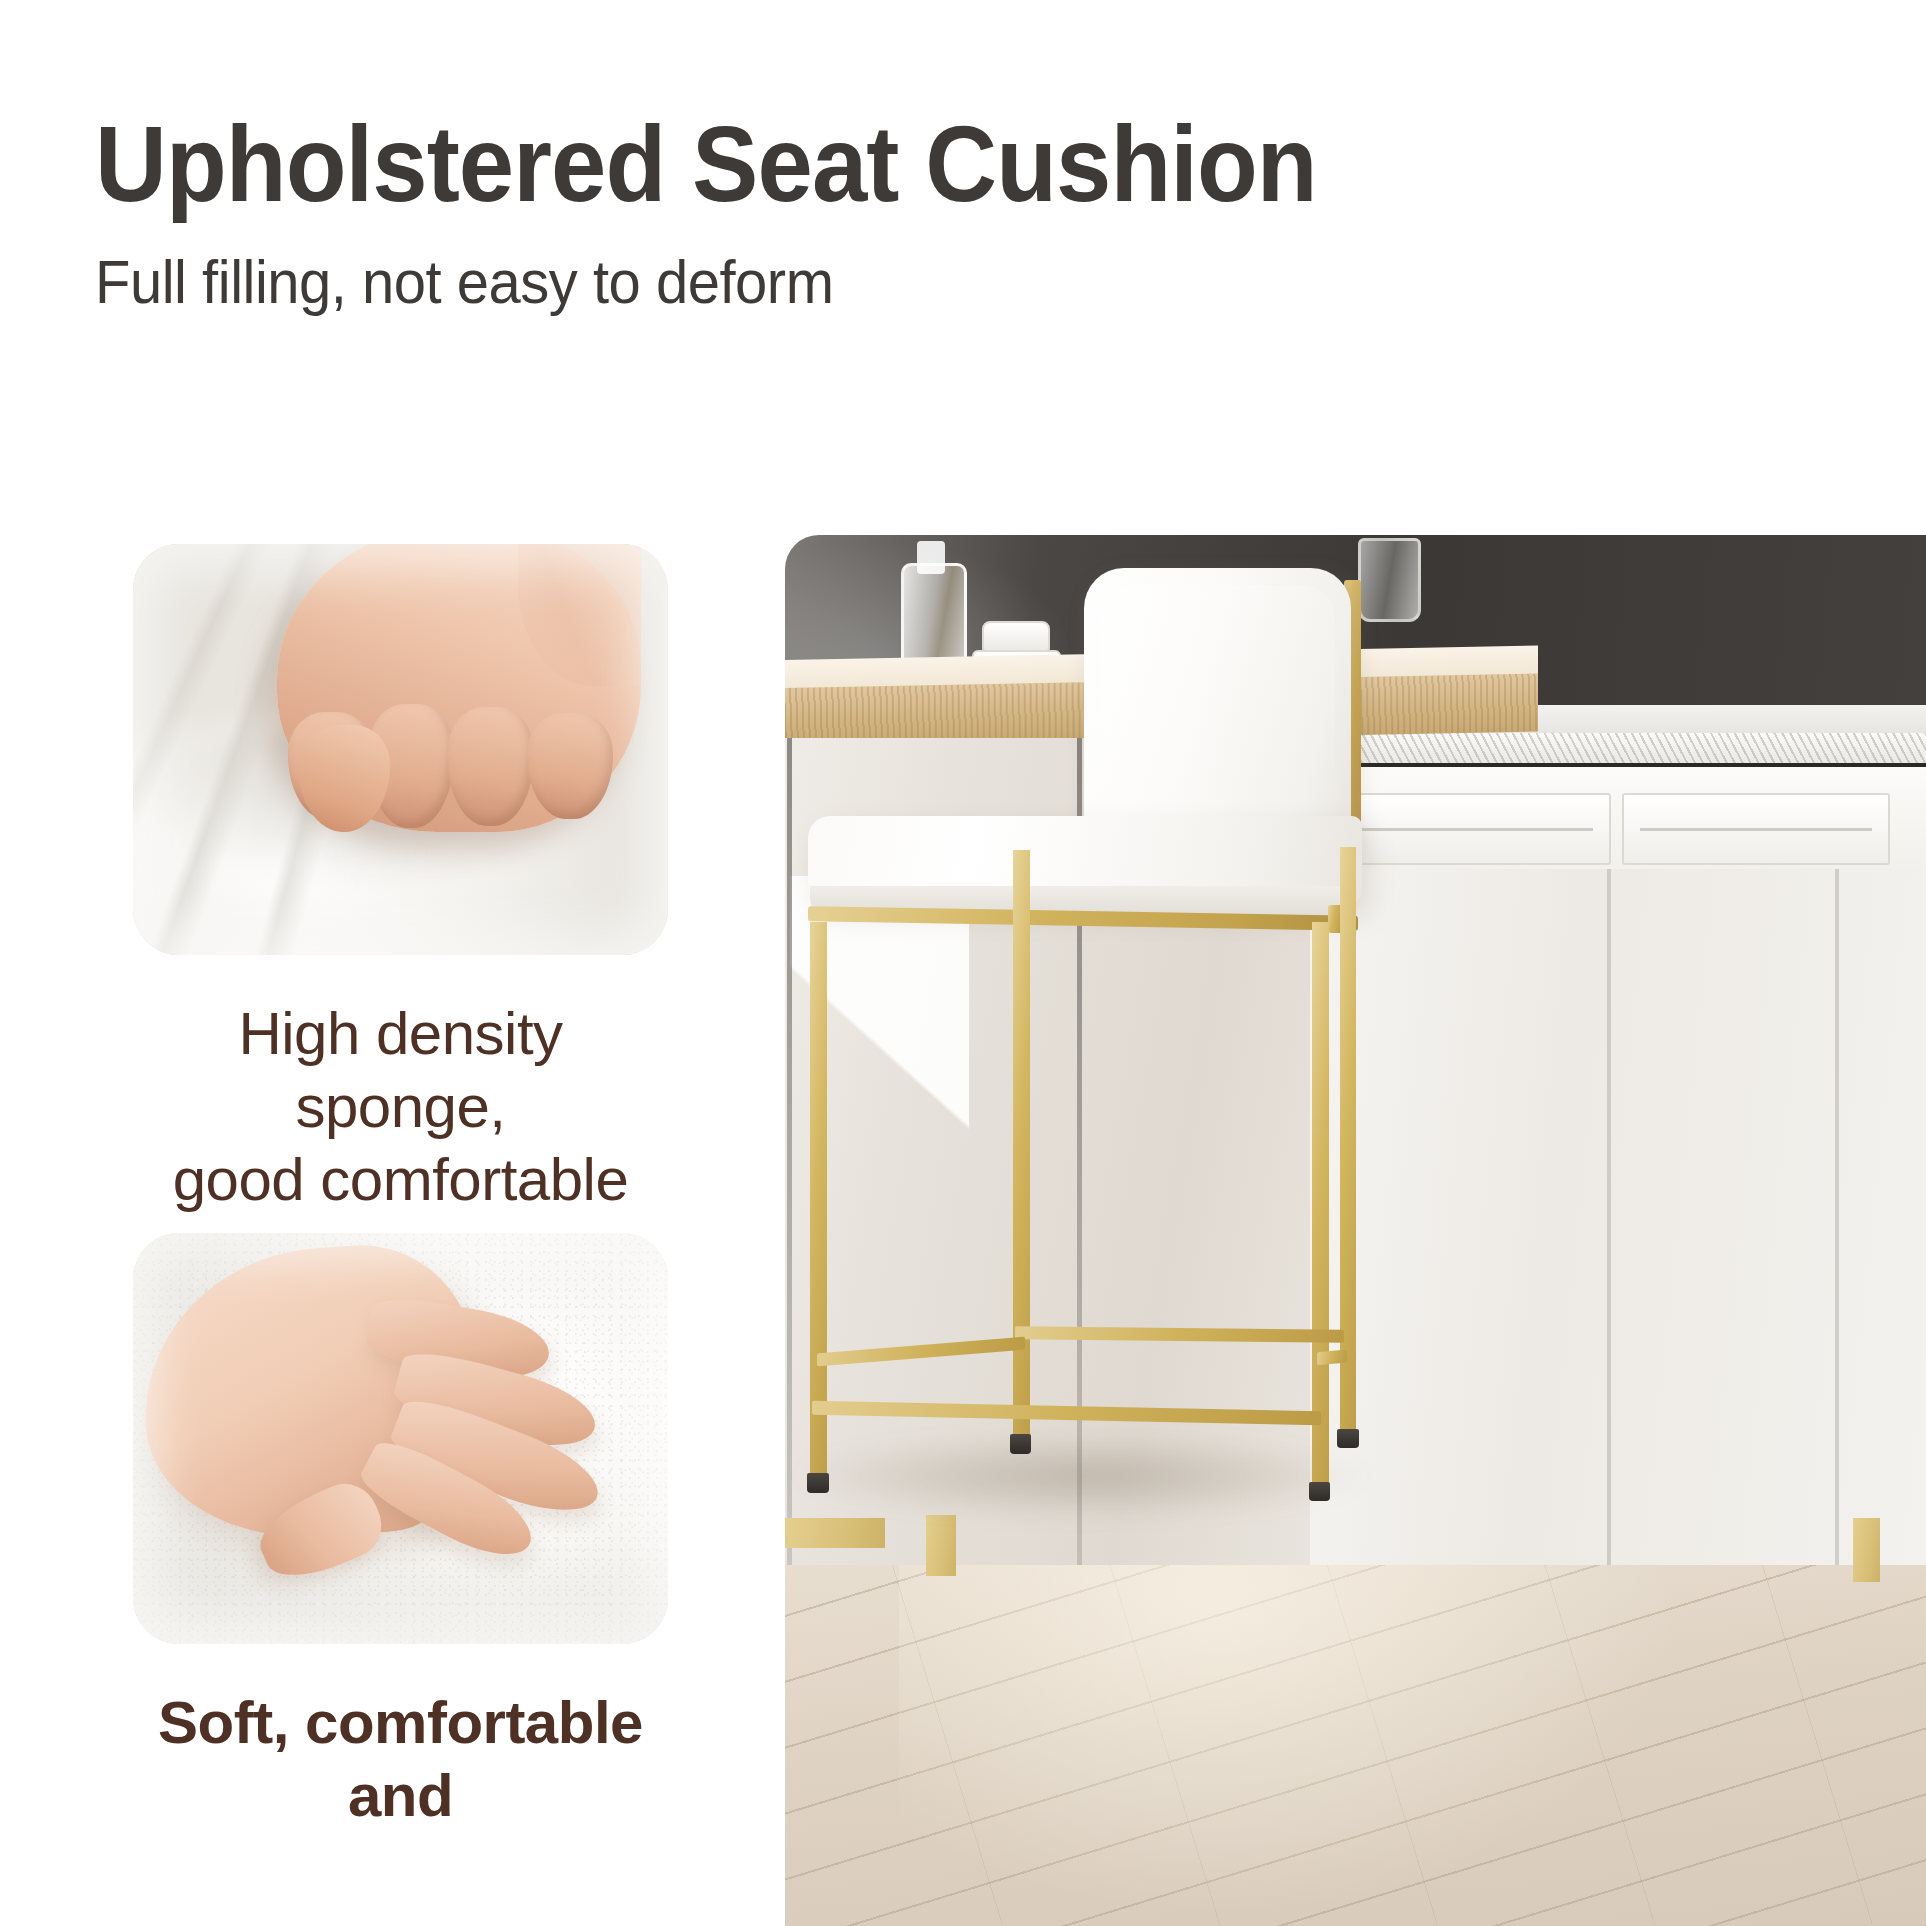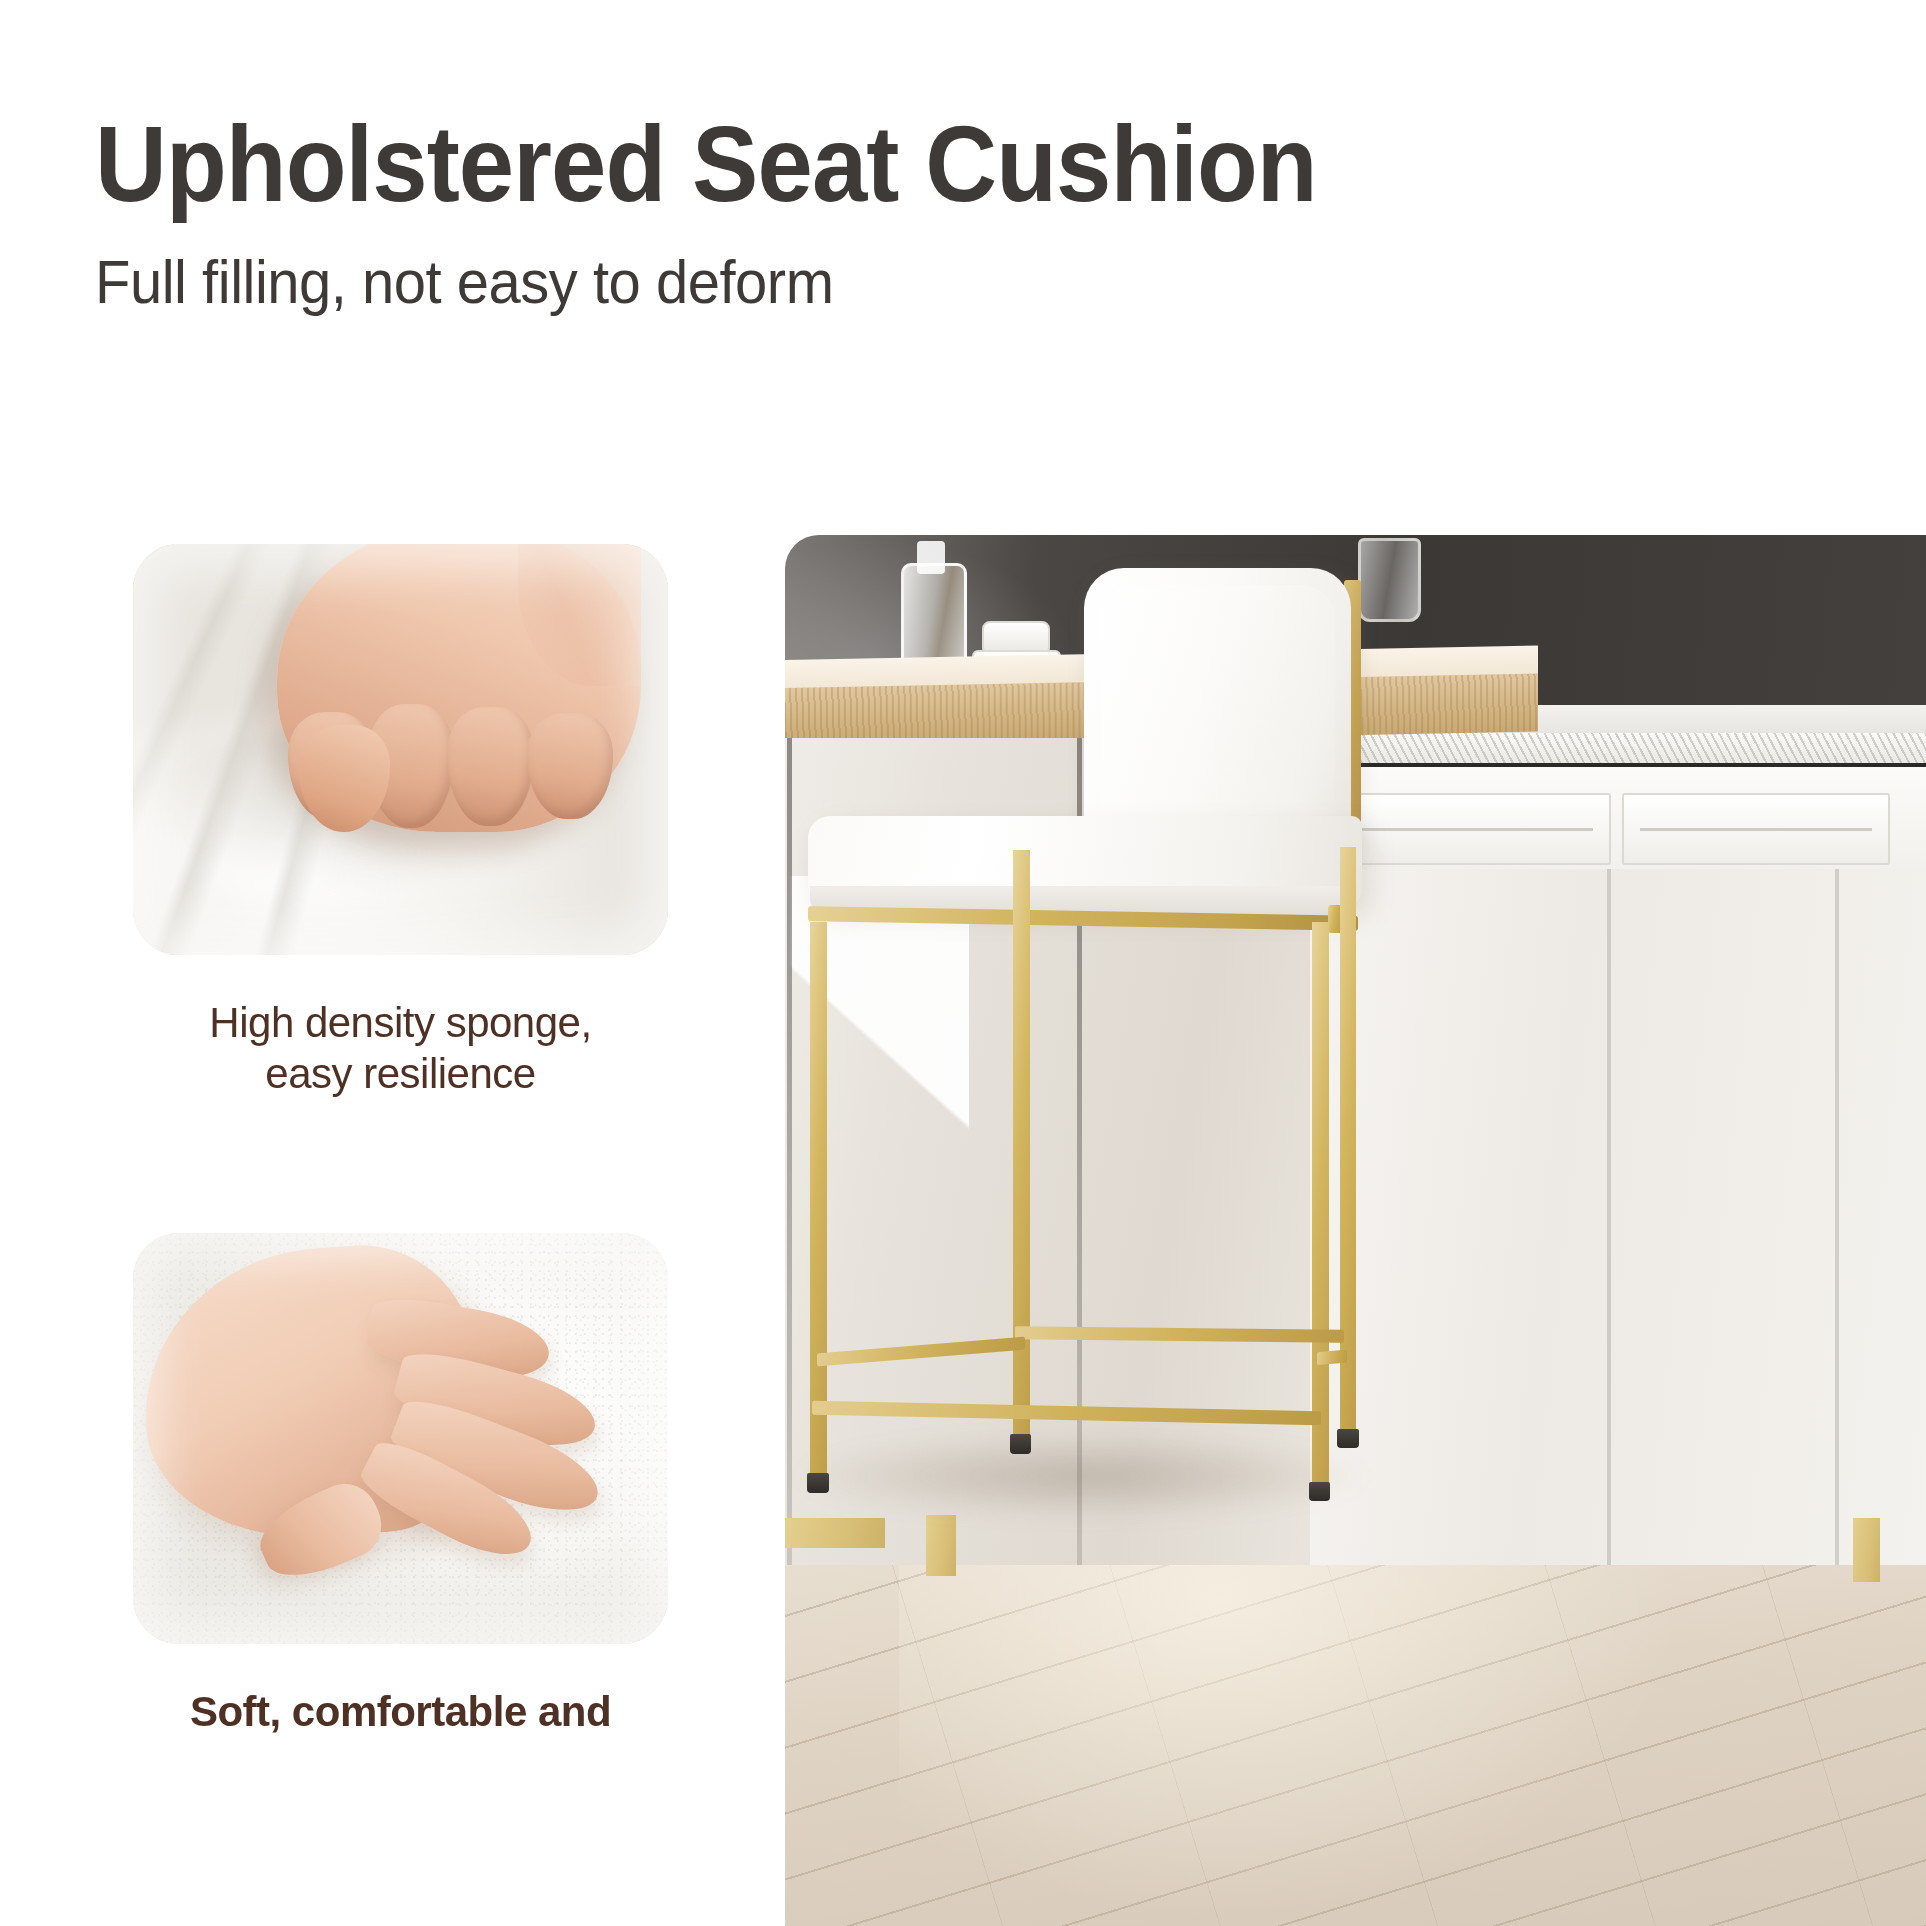--- a/index.html
+++ b/index.html
@@ -66,21 +66,21 @@
     content: "";
     position: absolute;
     inset: 0;
     border-radius: 46px;
     box-shadow: inset 0 0 48px 26px rgba(255,255,255,0.55);
     pointer-events: none;
   }
   .caption {
     margin-top: 42px;
     text-align: center;
-    font-size: 42px;
+    font-size: 60px;
     line-height: 1.22;
     color: #4E3124;
     letter-spacing: -0.5px;
   }
 
   
   .cushion-bg {
     position: absolute;
     inset: 0;
     background:
@@ -529,21 +529,21 @@
     <div class="knuckles">
       <div class="knuckle"></div>
       <div class="knuckle"></div>
       <div class="knuckle"></div>
       <div class="knuckle"></div>
     </div>
     <div class="thumbfinger"></div>
   </div>
   <div class="caption">
     <div>High density sponge,</div>
-    <div>easy resilience</div>
+    <div>good comfortable</div>
   </div>
 </div>
 
 <div class="feature" id="feature-2">
   <div class="thumb">
     <div class="foam-bg"></div>
     <div class="foam-tex"></div>
     <div class="palm"></div>
     <div class="finger f1"></div>
     <div class="finger f2"></div>

